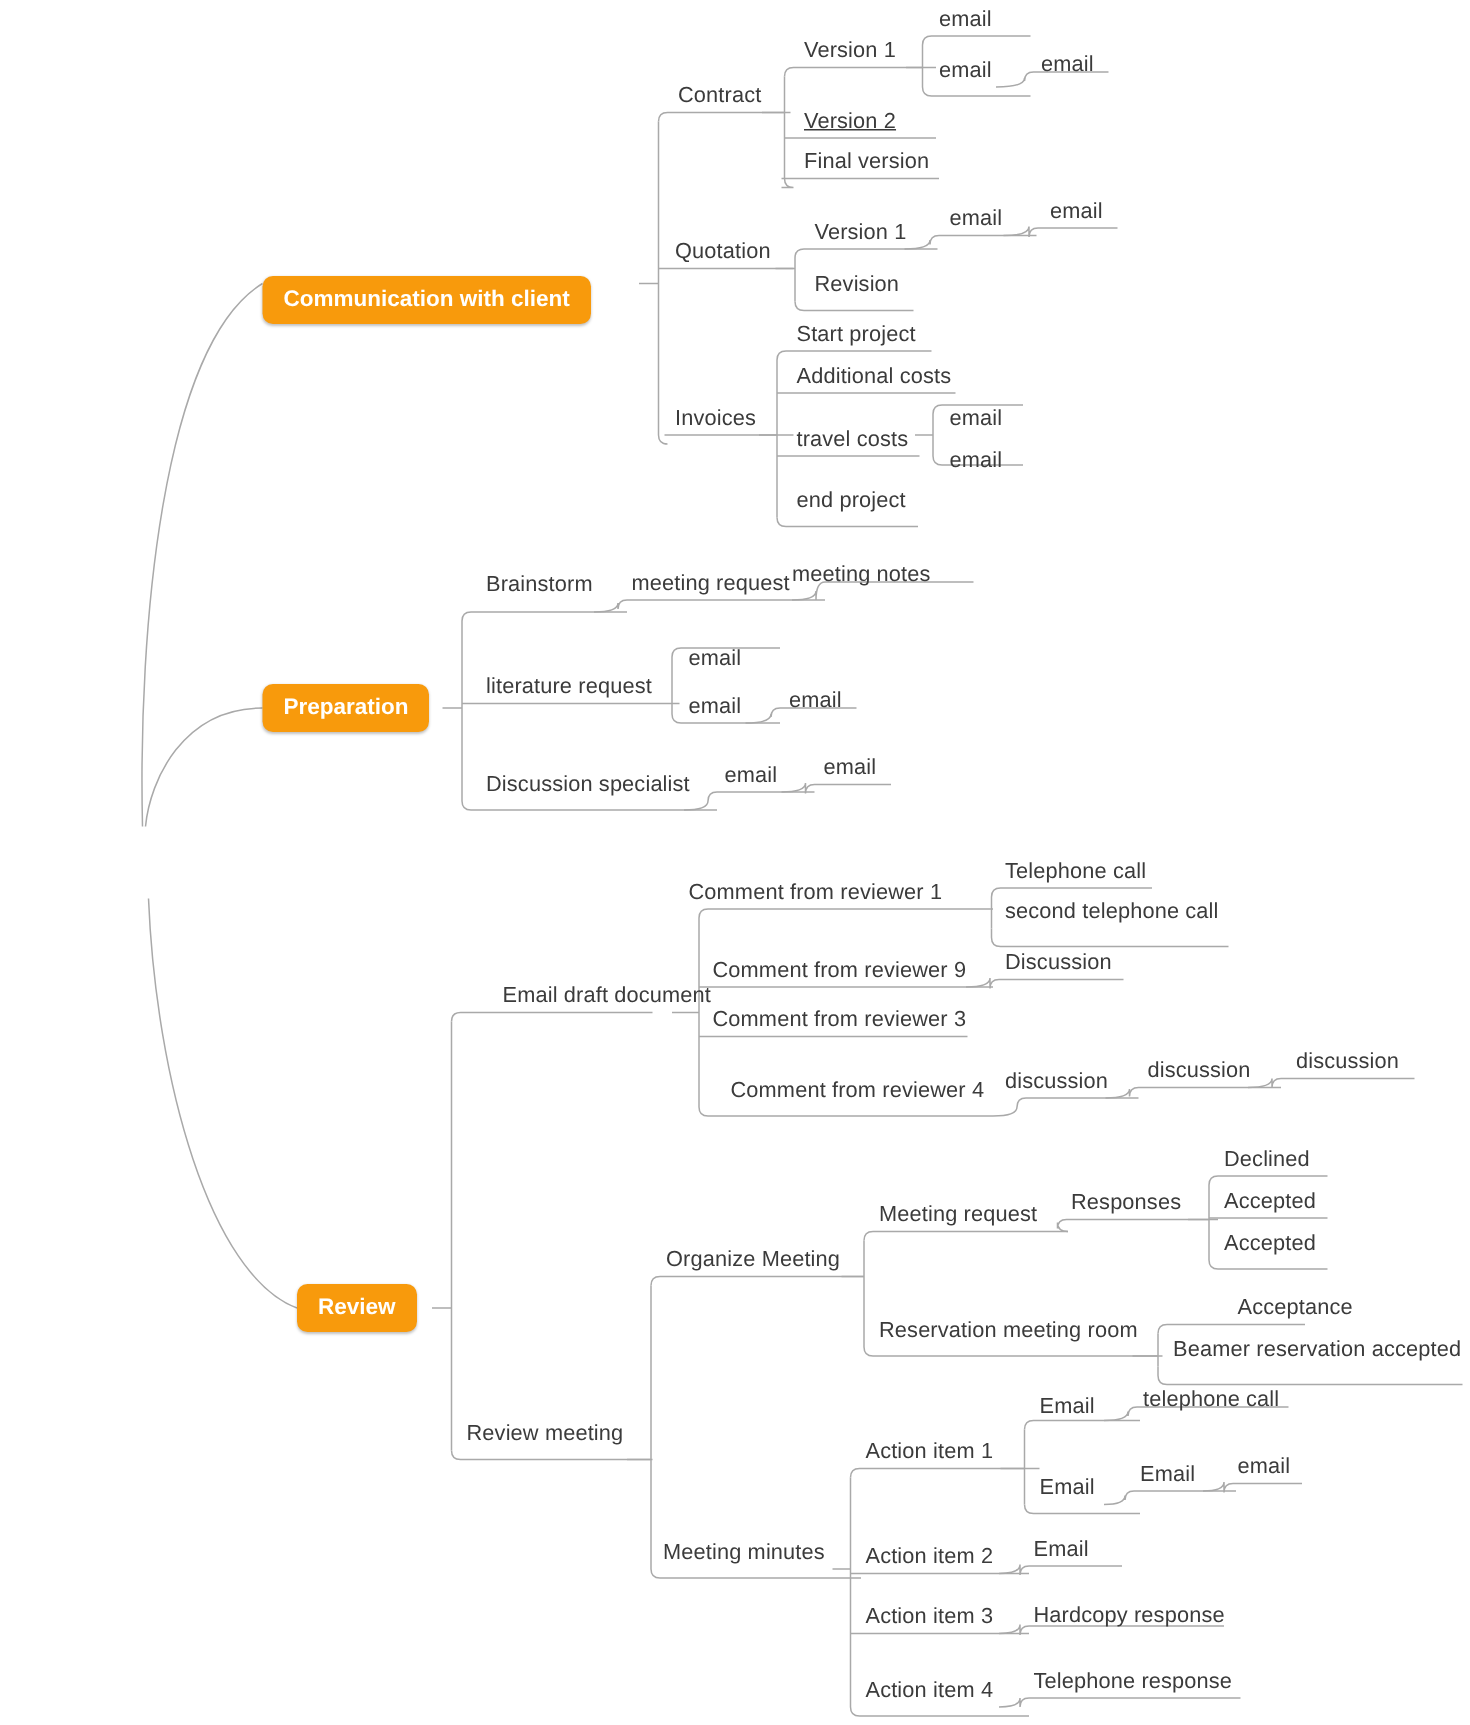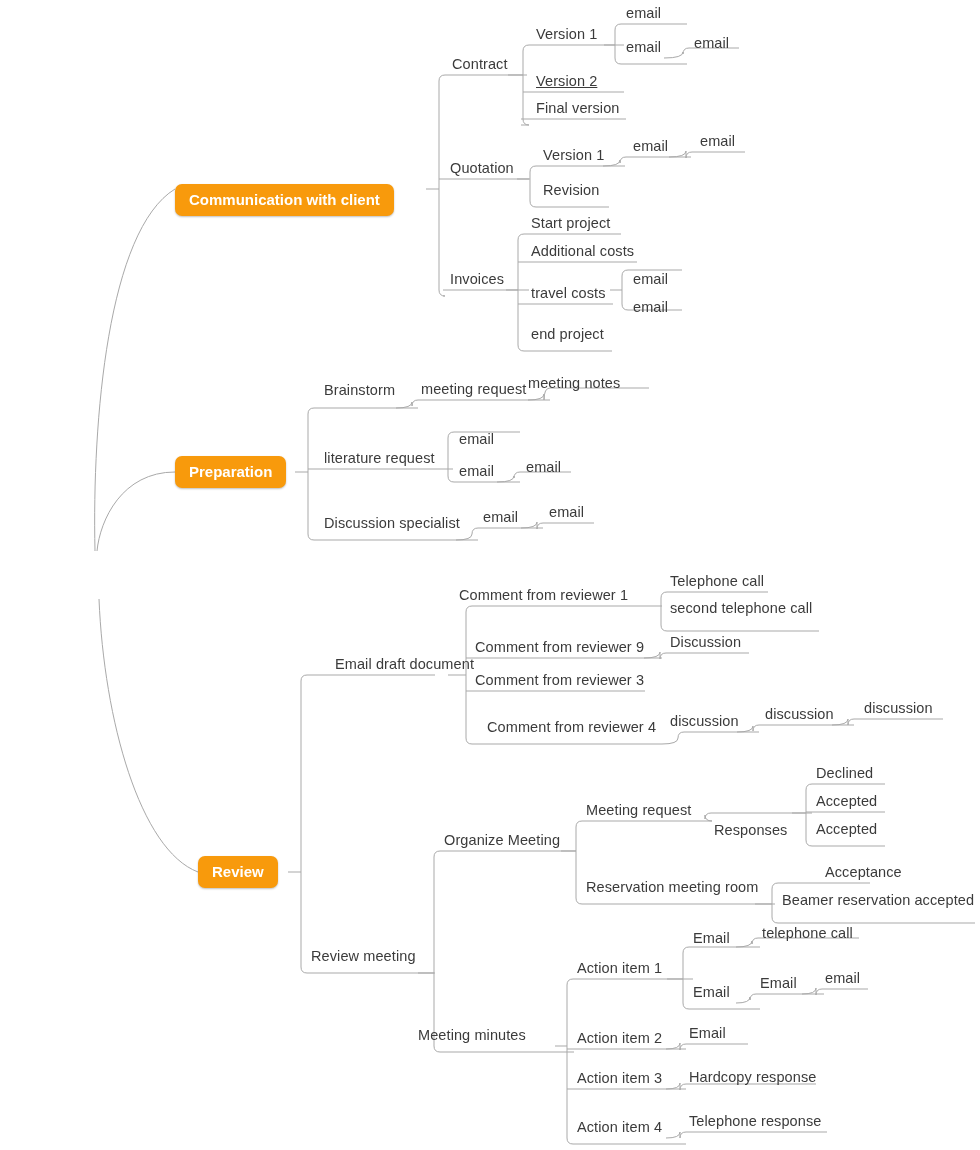--- a/index.html
+++ b/index.html
@@ -243,29 +243,29 @@
   <div class="node" style="left:475px;top:673px;">Comment from reviewer 3</div>
   <div class="node" style="left:475px;top:720px;margin-left:12px;">Comment from reviewer 4</div>
   <div class="node" style="left:670px;top:714px;">discussion</div>
   <div class="node" style="left:765px;top:707px;">discussion</div>
   <div class="node" style="left:864px;top:701px;">discussion</div>
 
   <div class="node" style="left:311px;top:949px;">Review meeting</div>
 
   <div class="node" style="left:444px;top:833px;">Organize Meeting</div>
   <div class="node" style="left:586px;top:803px;">Meeting request</div>
-  <div class="node" style="left:714px;top:795px;margin-top:28px;">Responses</div>
+  <div class="node" style="left:714px;top:795px;">Responses</div>
   <div class="node" style="left:816px;top:766px;">Declined</div>
   <div class="node" style="left:816px;top:794px;">Accepted</div>
   <div class="node" style="left:816px;top:822px;">Accepted</div>
   <div class="node" style="left:586px;top:840px;margin-top:40px;">Reservation meeting room</div>
   <div class="node" style="left:782px;top:865px;margin-left:43px;">Acceptance</div>
   <div class="node" style="left:782px;top:893px;">Beamer reservation accepted</div>
 
-  <div class="node" style="left:418px;top:1028px;">Meeting minutes</div>
+  <div class="node" style="left:442px;top:1028px;">Meeting minutes</div>
   <div class="node" style="left:577px;top:961px;">Action item 1</div>
   <div class="node" style="left:693px;top:931px;">Email</div>
   <div class="node" style="left:762px;top:926px;">telephone call</div>
   <div class="node" style="left:693px;top:985px;">Email</div>
   <div class="node" style="left:760px;top:976px;">Email</div>
   <div class="node" style="left:825px;top:971px;">email</div>
   <div class="node" style="left:577px;top:1031px;">Action item 2</div>
   <div class="node" style="left:689px;top:1026px;">Email</div>
   <div class="node" style="left:577px;top:1071px;">Action item 3</div>
   <div class="node" style="left:689px;top:1070px;">Hardcopy response</div>

